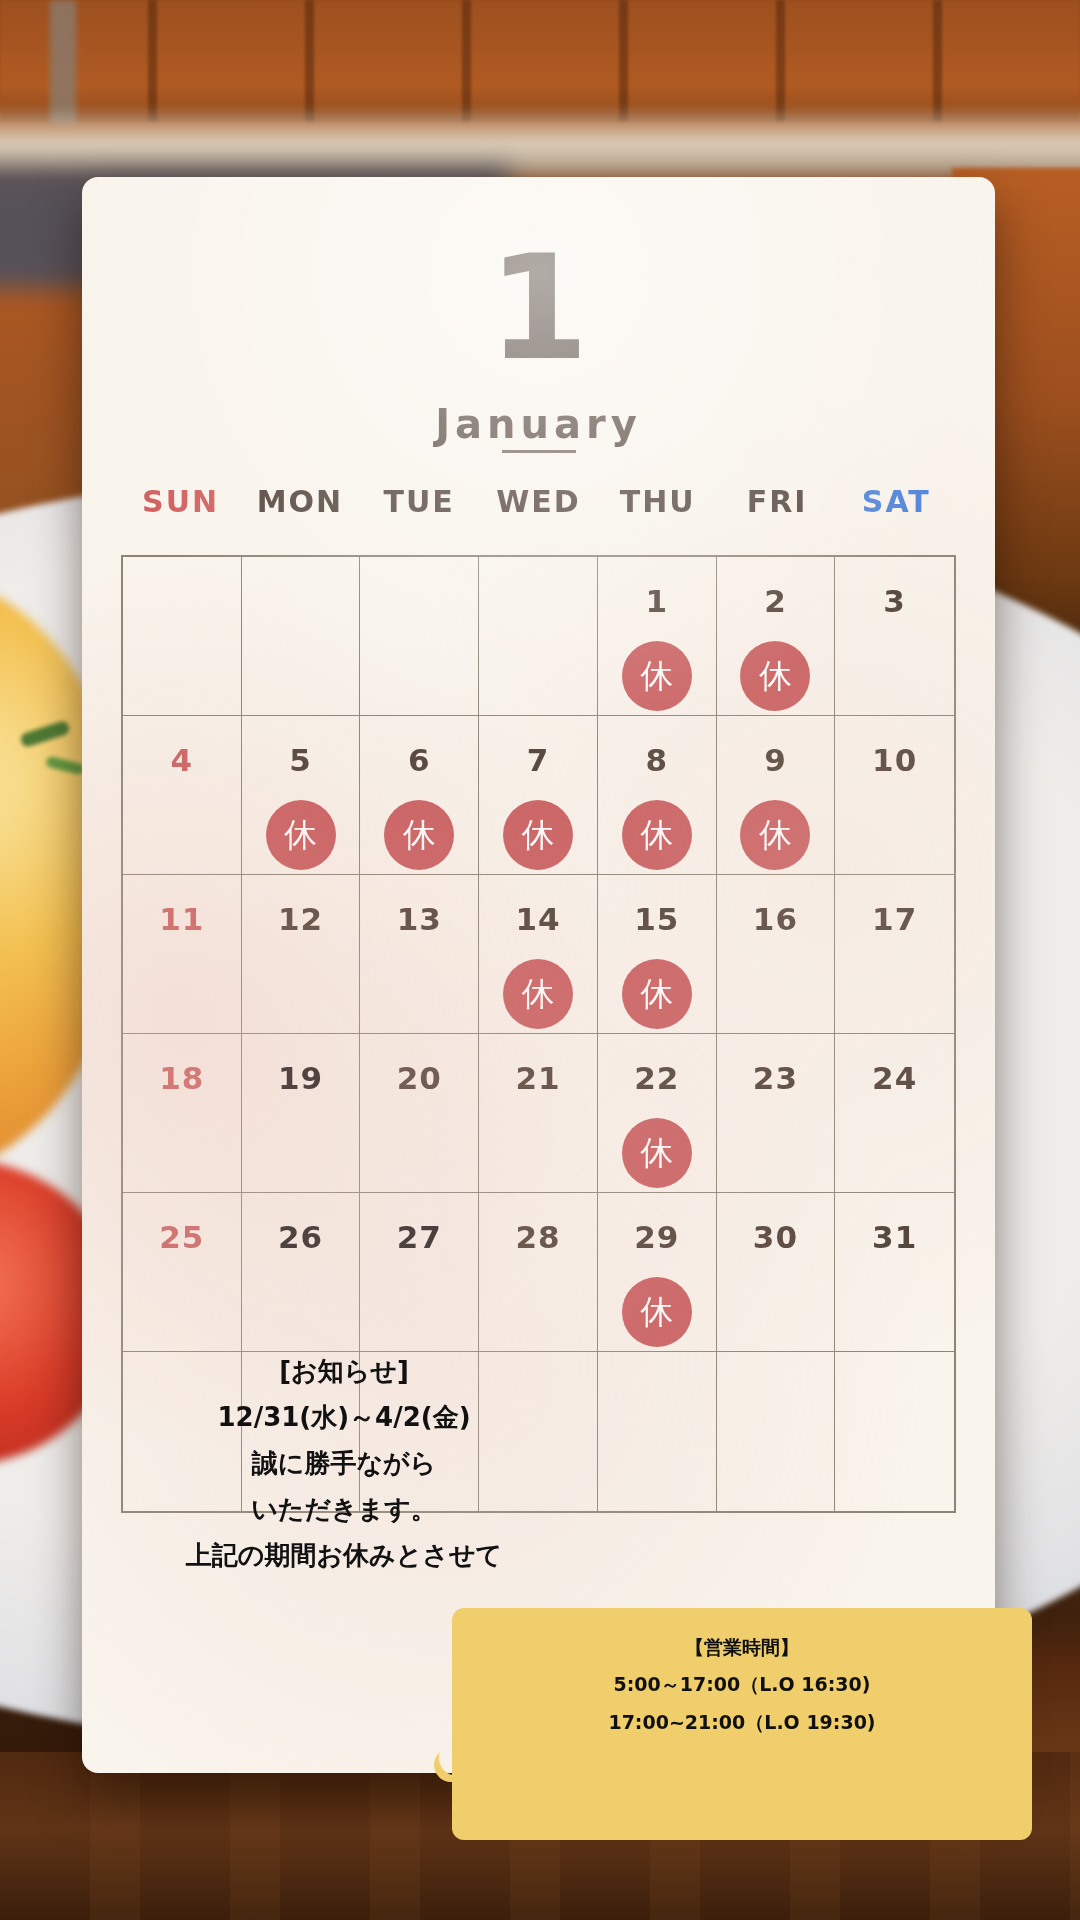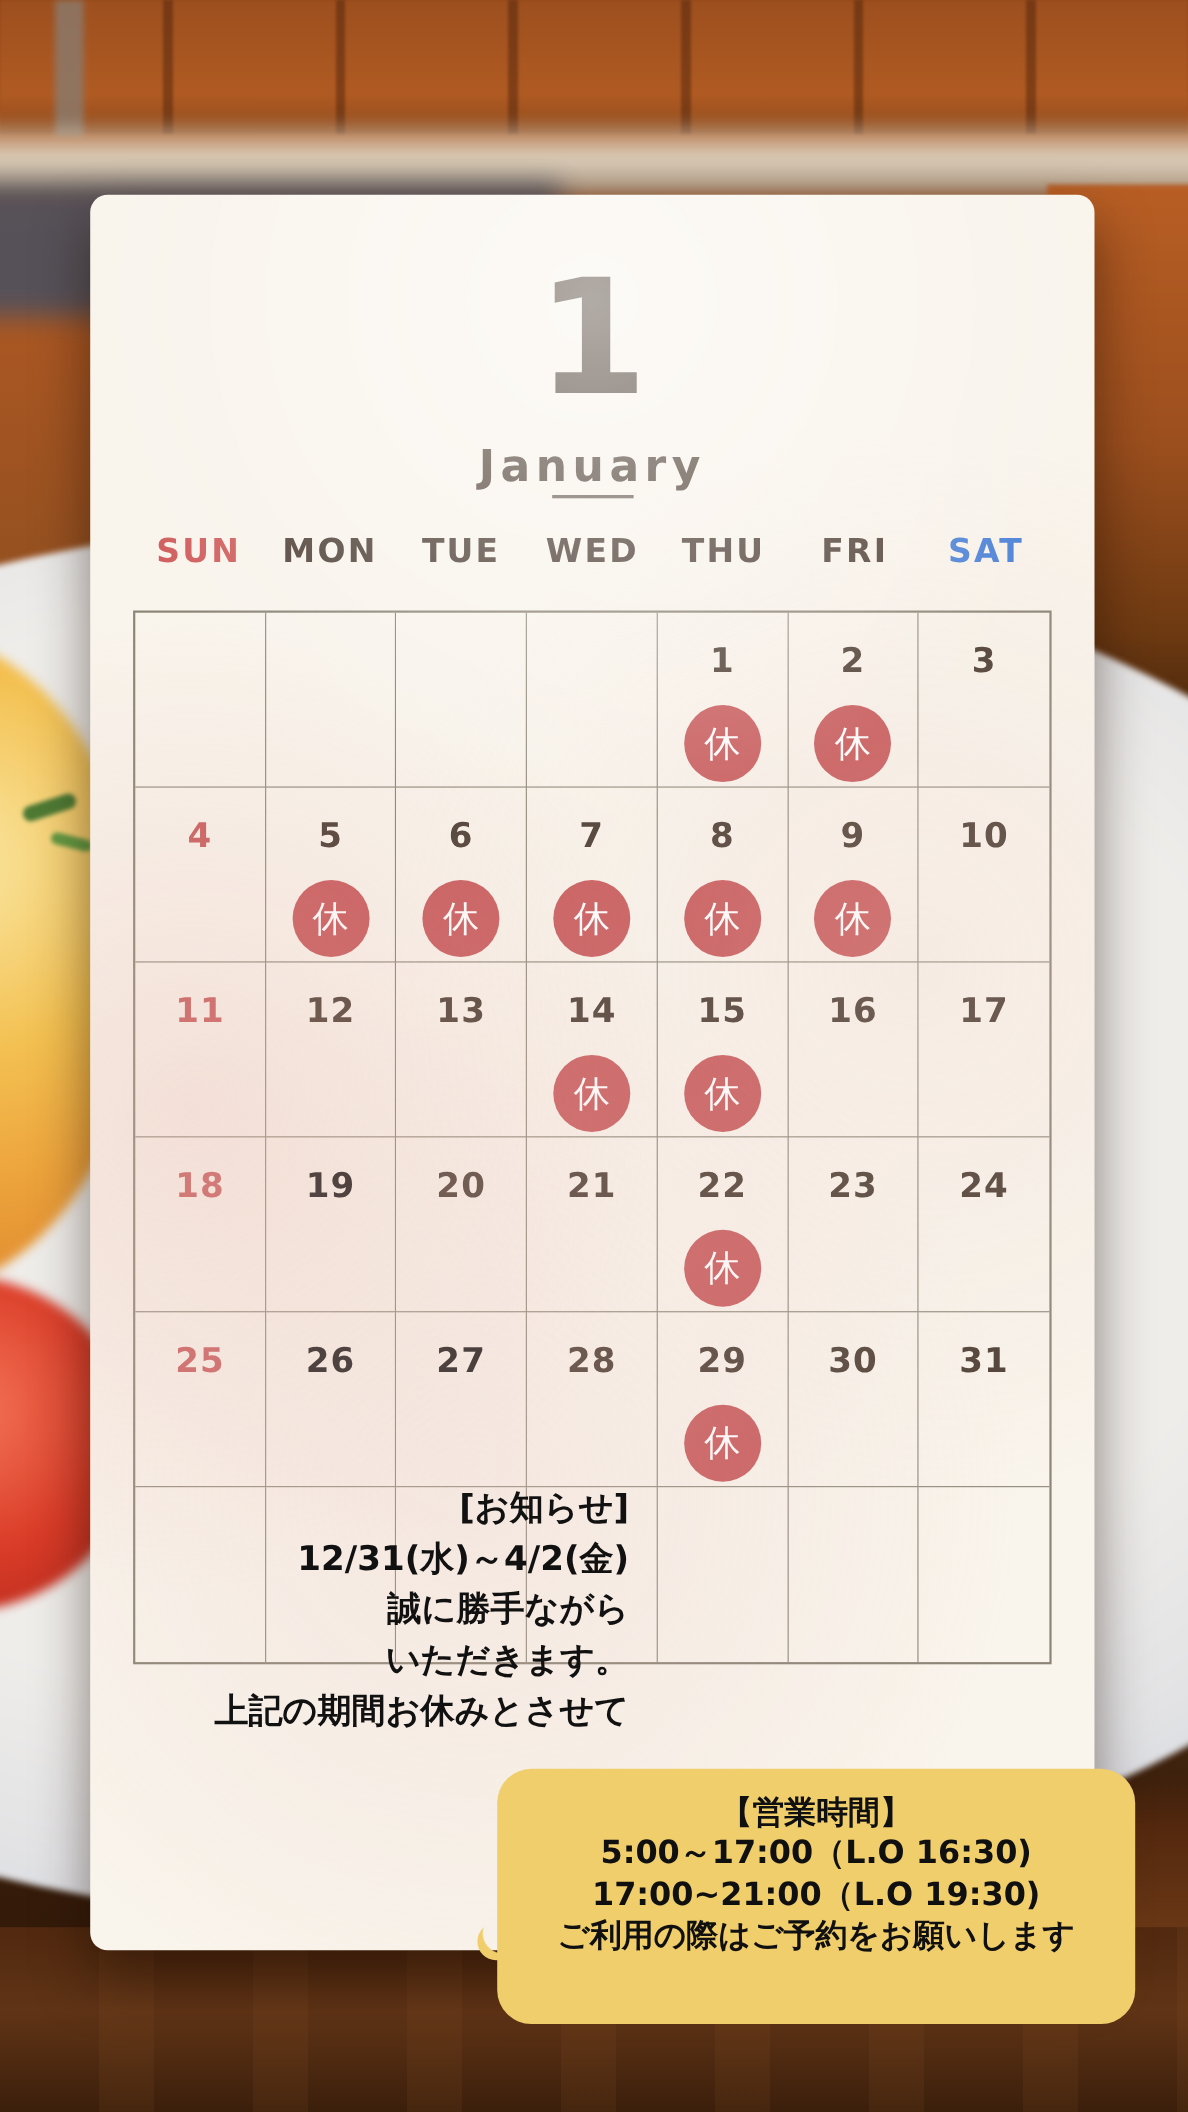--- a/index.html
+++ b/index.html
@@ -80,29 +80,29 @@
   .cell:nth-last-child(-n+7){border-bottom:none}
   .date{display:inline-block;margin-top:26px;font-size:31px;font-weight:700;letter-spacing:1px}
   .date.default{color:var(--date-default,#4e4036)}
   .date.sunday{color:var(--date-sunday,#c96060)}
   .date.black{color:var(--date-black,#161616)}
   .badge{position:absolute;top:84px;left:50%;transform:translateX(-50%);
     width:70px;height:70px;border-radius:50%;
     background:var(--closed-badge-bg,#c95d5f);color:var(--closed-badge-text,#fff);
     display:flex;align-items:center;justify-content:center;font-size:33px;}
 
-  #notice{left:10px;top:1171px;width:480px;z-index:12;text-align:right;
-    color:var(--notice-text,#111);font-size:31px;font-weight:700;line-height:46px;}
+  #notice{left:22px;top:1171px;width:480px;z-index:12;text-align:center;
+    color:var(--notice-text,#111);font-size:26px;font-weight:700;line-height:46px;}
   .notice-line{white-space:nowrap}
 
   
   #hours-box{left:452px;top:1608px;width:580px;height:232px;z-index:20;
-    background:var(--hours-box-bg,#f0ce6c);border-radius:31px;
+    background:var(--hours-box-bg,#f0ce6c);border-radius:12px;
     padding-top:21px;text-align:center;
-    color:var(--hours-text,#101010);font-size:29px;font-weight:700;line-height:37.4px;}
+    color:var(--hours-text,#101010);font-size:19px;font-weight:700;line-height:37.4px;}
   .hours-line{white-space:nowrap}
   #moon{left:434px;top:1748px;width:34px;height:34px;z-index:21;border-radius:50%;
     background:radial-gradient(circle at 68% 28%,rgba(0,0,0,0) 52%,var(--hours-box-bg,#f0ce6c) 56%);}
 </style>
 </head>
 <body>
 
 <div id="bg" class="abs">
   <div class="abs bg-base"></div>
   <div class="abs wood-wall"></div>
@@ -188,14 +188,13 @@
     </div>
 
   <div class="abs tint"></div>
 </div>
 
 <div id="moon" class="abs"></div>
 <div id="hours-box" class="abs">
     <div class="hours-line">【営業時間】</div>
     <div class="hours-line">5:00～17:00（L.O 16:30)</div>
     <div class="hours-line">17:00~21:00（L.O 19:30)</div>
-    <div class="hours-line">ご利用の際はご予約をお願いします</div>
   </div>
 
 </body></html>

